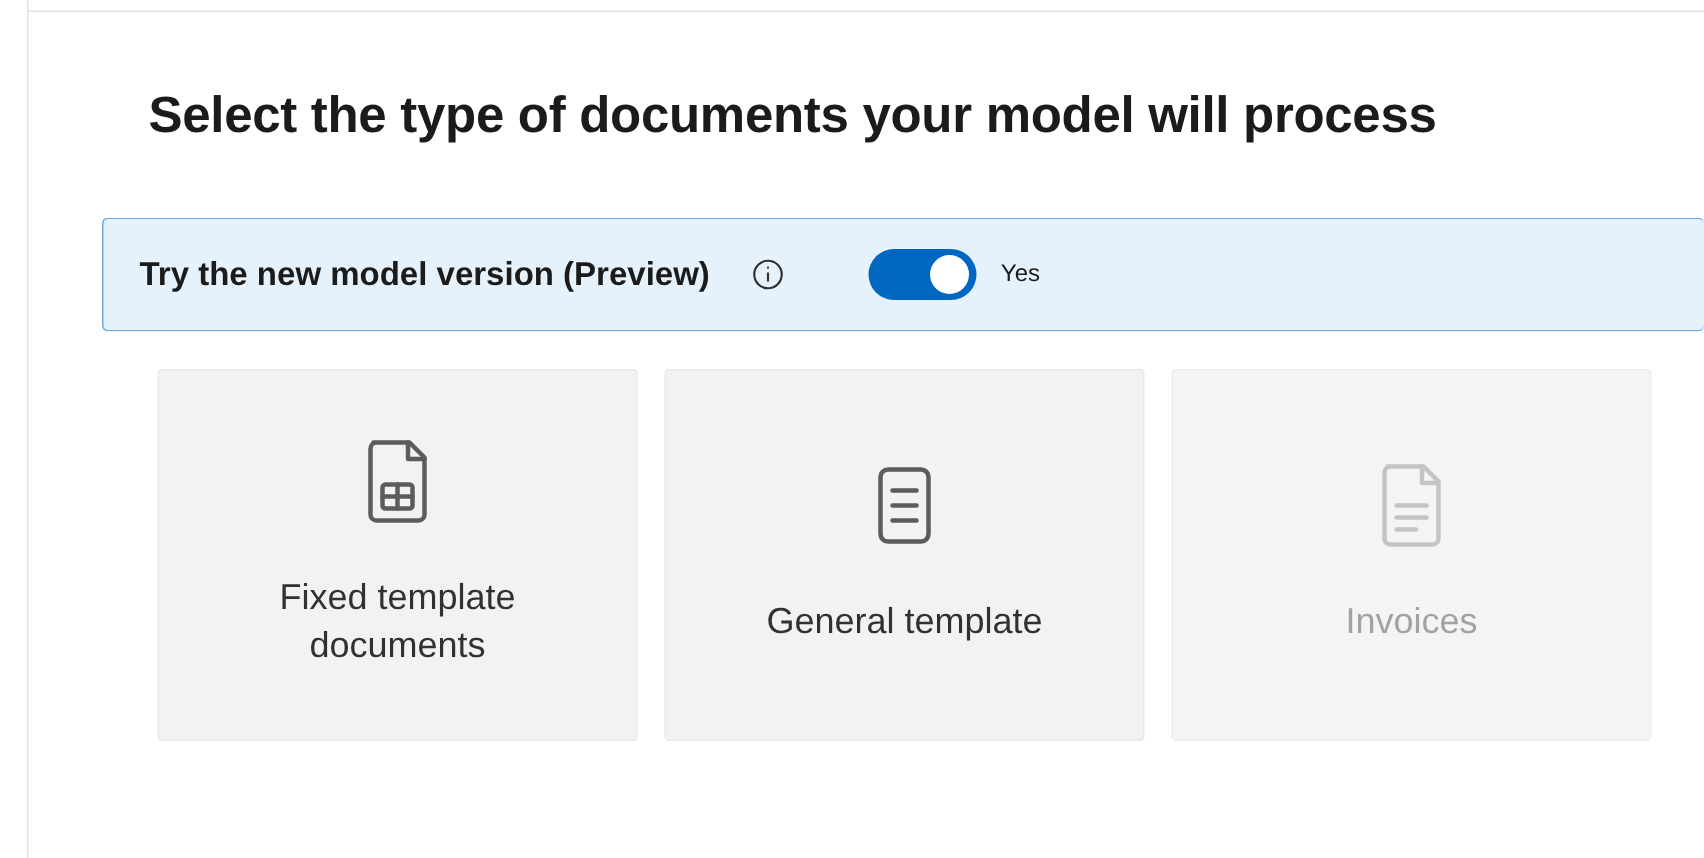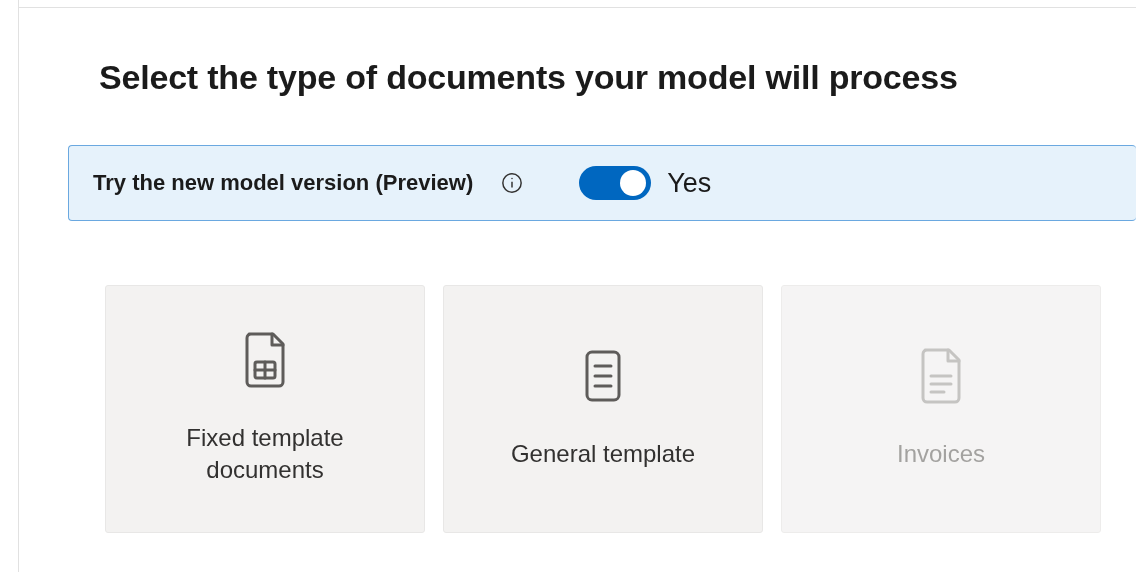--- a/index.html
+++ b/index.html
@@ -40,21 +40,21 @@
     }
     .preview-banner {
       background: #e6f2fb;
       border: 1px solid #6aa8e0;
       border-radius: 4px;
       border-right: none;
       padding: 20px 24px;
       display: flex;
       align-items: center;
       gap: 28px;
-      margin-bottom: 64px;
+      margin-bottom: 25px;
     }
     .preview-label {
       font-size: 22px;
       font-weight: 600;
       color: #1b1b1b;
     }
     .info-icon {
       width: 22px;
       height: 22px;
       display: inline-flex;
@@ -82,21 +82,21 @@
     .toggle-knob {
       position: absolute;
       right: 5px;
       top: 4px;
       width: 26px;
       height: 26px;
       background: #ffffff;
       border-radius: 50%;
     }
     .toggle-state {
-      font-size: 27px;
+      font-size: 16px;
       color: #1b1b1b;
     }
     .card-row {
       display: flex;
       gap: 18px;
       padding-left: 37px;
     }
     .doc-card {
       width: 320px;
       height: 248px;

